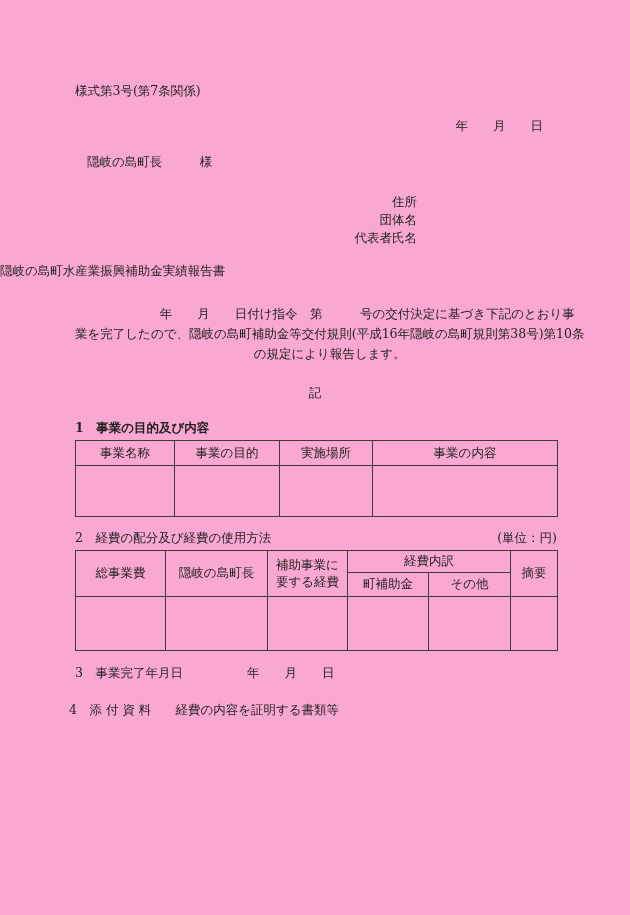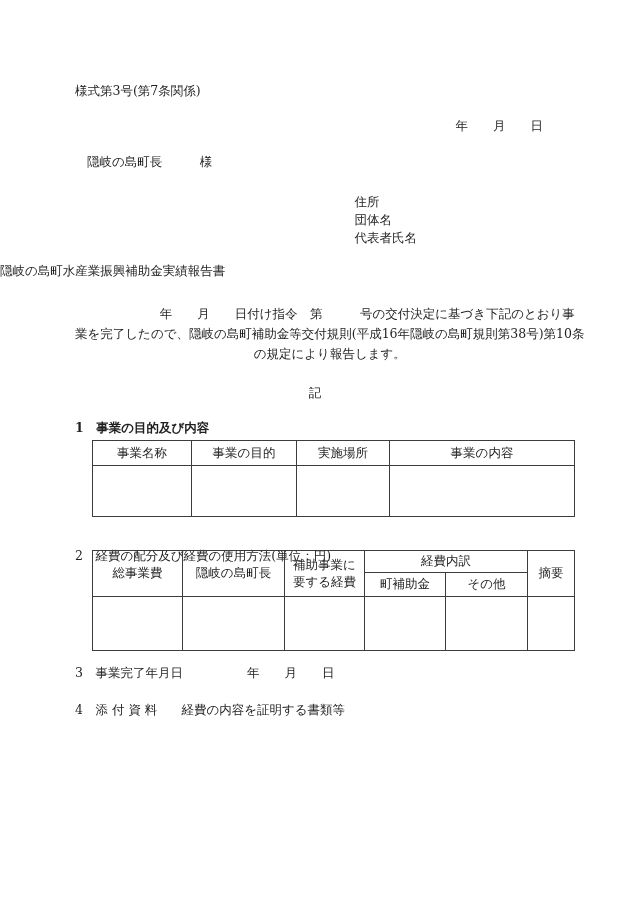--- a/index.html
+++ b/index.html
@@ -1,54 +1,54 @@
 <!DOCTYPE html>
 <html><head>
 <meta charset="utf-8">
 <style>
   html,body{margin:0;padding:0;background:#e8e8e8;}
   .page{
     position:relative;
     width:630px;height:915px;
     margin:0 auto;
-    background:#ffffff;
+    background:#f9a8d4;
     font-family:"DejaVu Serif","Liberation Serif",serif;
     font-size:12.5px;
     color:#1f1f1f;
     line-height:1.15;
     overflow:hidden;
   }
   .abs{position:absolute;}
   .pre{white-space:pre;}
   .form-number{left:75px;top:84px;}
   .date-line{right:87px;top:119px;}
   .addressee{left:87px;top:155px;}
-  .sender{right:213px;top:193px;line-height:18px;}
+  .sender{right:213px;top:193px;text-align:right;line-height:18px;}
   .title{left:0;right:0;top:264px;text-align:left;}
   .body-par{left:75px;top:304px;line-height:20px;text-align:center;}
   .ki{left:0;right:0;top:386px;text-align:center;}
   .s1-heading{left:75px;top:421px;font-weight:bold;}
-  table{border-collapse:collapse;table-layout:fixed;margin-left:17px;}
+  table{border-collapse:collapse;table-layout:fixed;}
   td{
     border:1px solid #3c3c3c;
     text-align:center;vertical-align:middle;
     padding:1px 2px;font-size:12.5px;overflow:hidden;
   }
   .t1{left:75px;top:440px;width:482px;}
   .t1-head td{height:22px;}
   .t1-body td{height:48px;}
-  .s2-row{left:75px;top:549px;width:482px;display:flex;}
+  .s2-row{left:75px;top:531px;width:482px;display:flex;justify-content:space-between;}
   .t2{left:75px;top:550px;width:482px;}
   .t2-h1 td{height:19px;}
   .t2-h2 td{height:21px;}
   .t2-body td{height:51px;}
   .two-line{white-space:pre-line;line-height:1.3;}
   .s3{left:75px;top:666px;}
   .s3-date{margin-left:64px;}
-  .s4{left:75px;top:703px;}
+  .s4{left:69px;top:703px;}
   .s4-value{margin-left:24px;}
 </style>
 </head>
 <body>
 
 <div class="page">
 
   <div class="abs form-number pre">様式第3号(第7条関係)</div>
 
   <div class="abs date-line pre">年　　月　　日</div>

